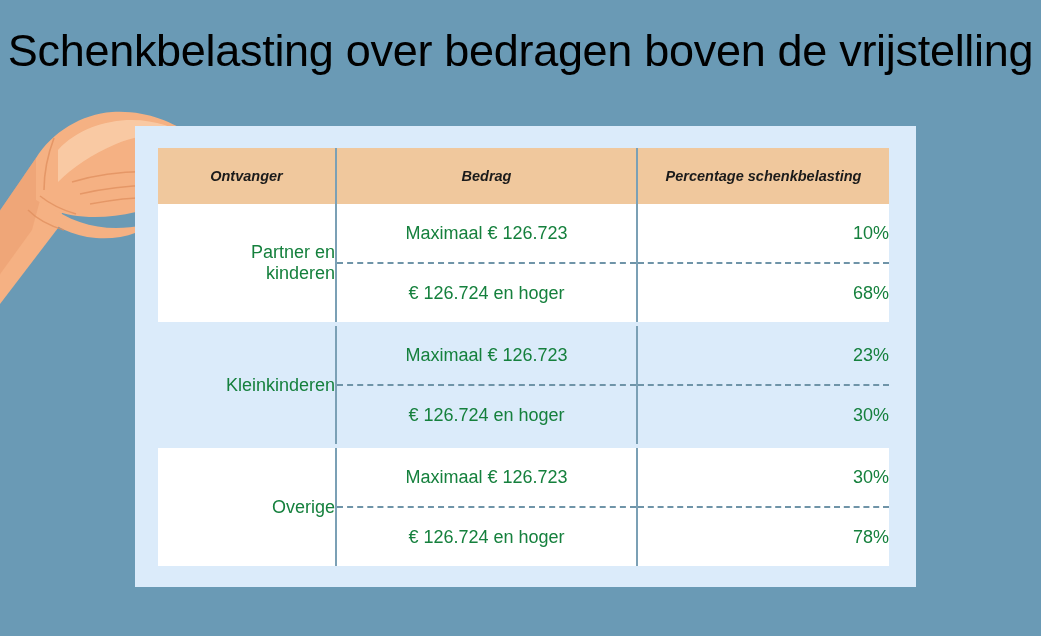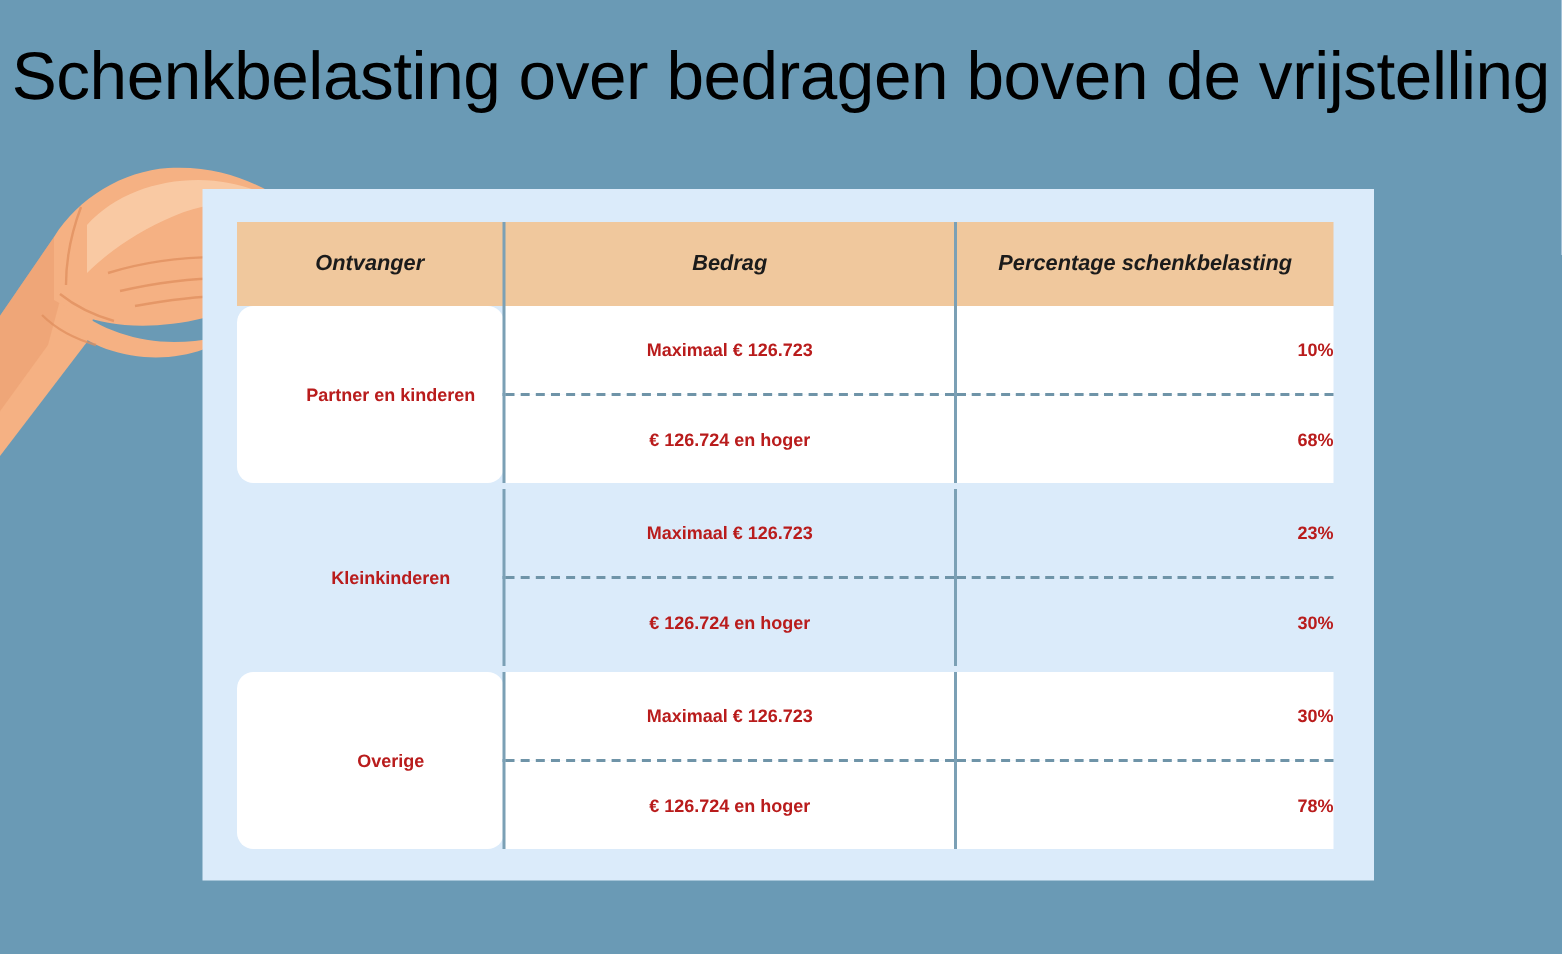--- a/index.html
+++ b/index.html
@@ -81,34 +81,32 @@
     text-align: center;
     vertical-align: middle;
     font-style: italic;
   }
   thead th.th-recipient { border-right: 2px solid #7ba0b5; }
   thead th.th-amount    { border-right: 2px solid #7ba0b5; }
 
   
   tbody.grp td {
     vertical-align: middle;
-    font-size: 12px;
-    color: #b91c1c;
-    font-weight: bold;
+    font-size: 18px;
+    color: #15803d;
   }
 
   tbody.grp-white td { background: #ffffff; }
   tbody.grp-blue  td { background: #dbebfa; }
 
   td.cell-recipient {
-    text-align: center;
+    text-align: right;
     padding-left: 28px;
     border-right: 2px solid #7ba0b5;
     font-size: 13.5px;
-    border-radius: 11px;
   }
 
   td.cell-amount {
     text-align: center;
     border-right: 2px solid #7ba0b5;
     height: 59px;
   }
 
   td.cell-pct {
     text-align: right;

